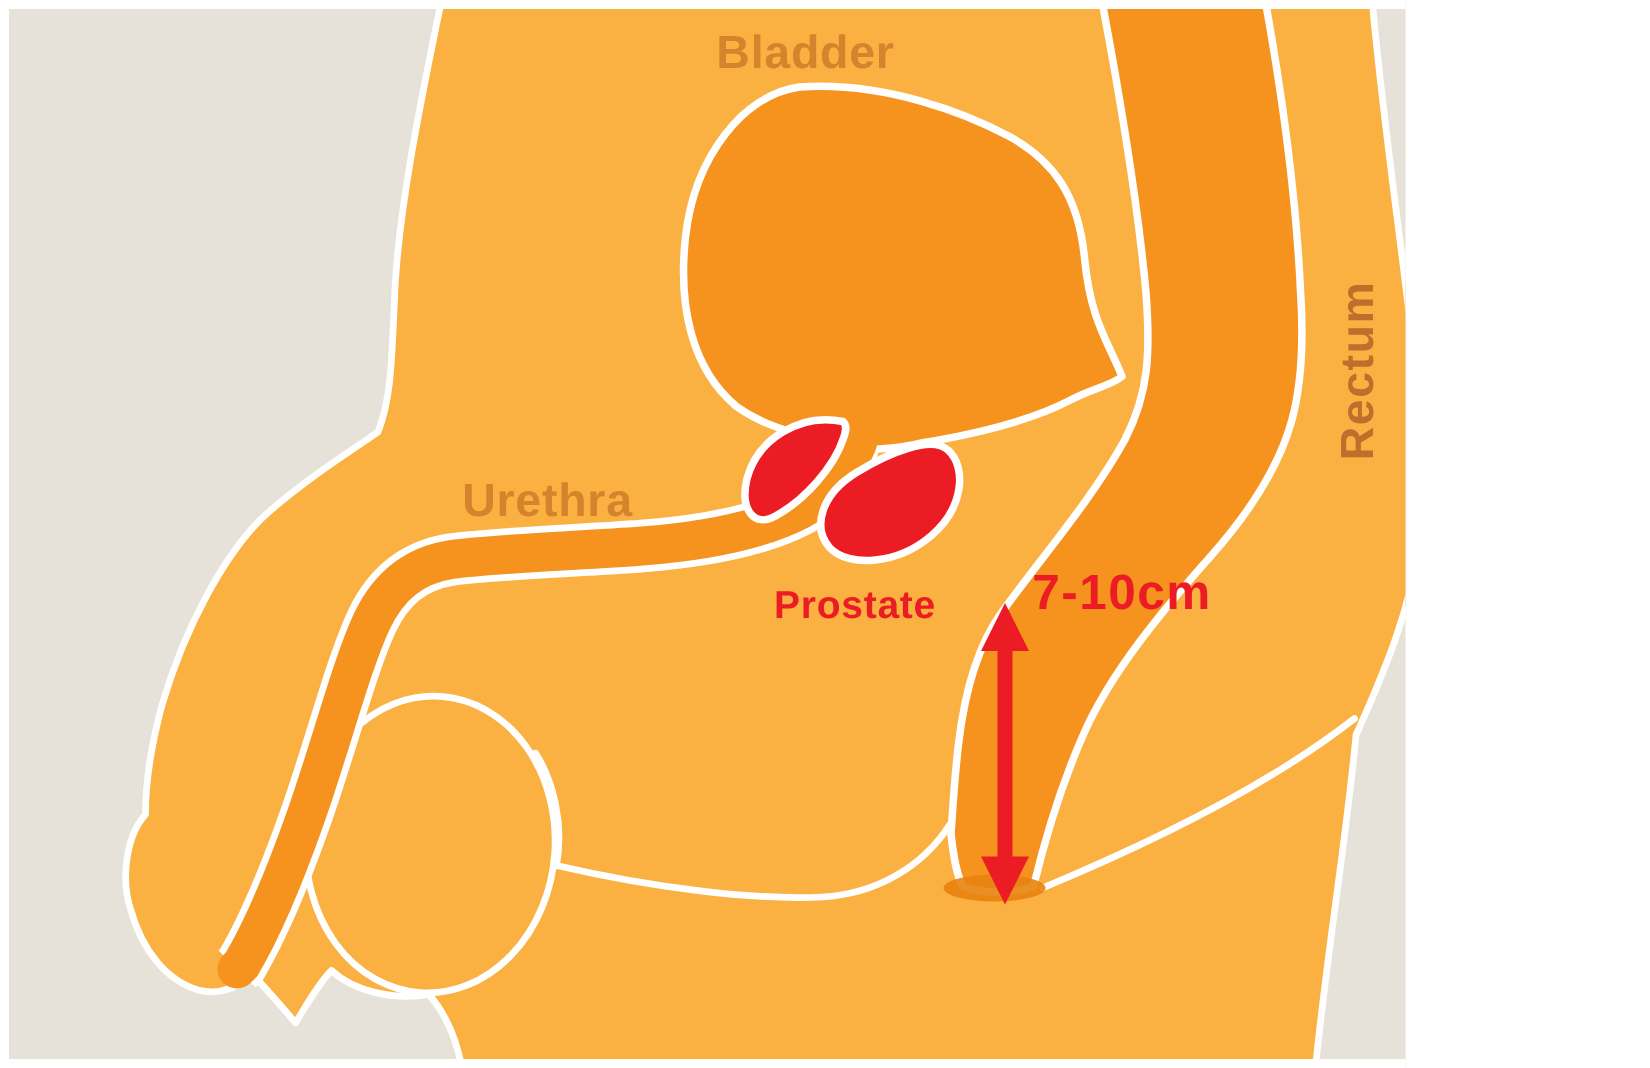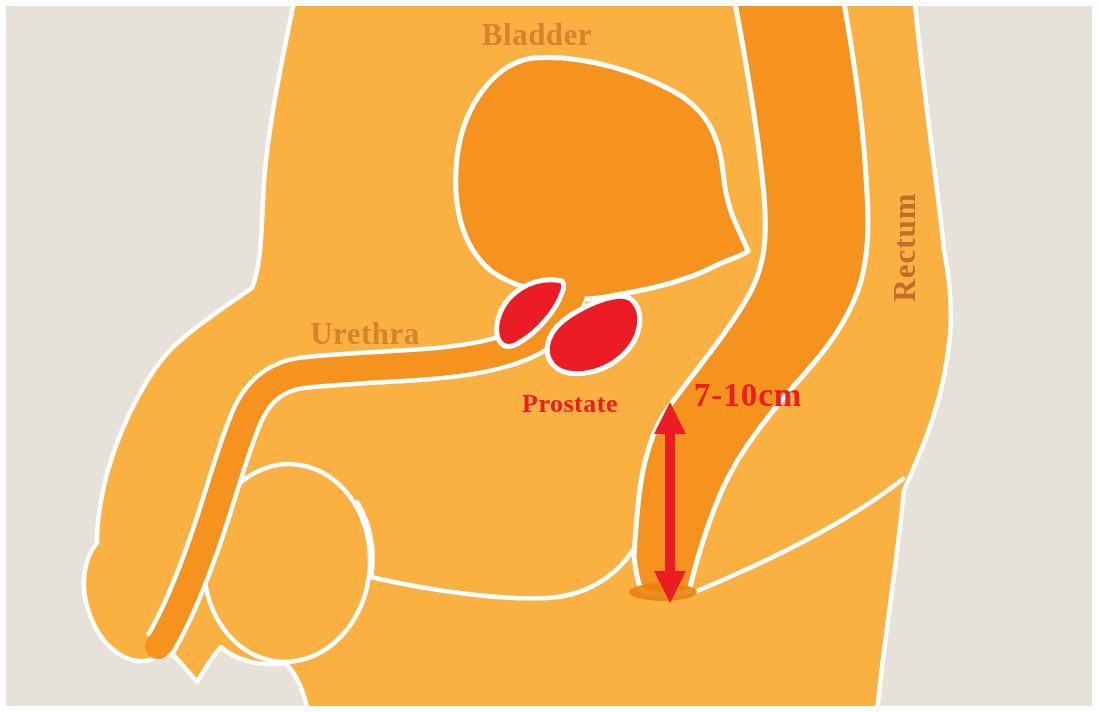--- a/index.html
+++ b/index.html
@@ -1,20 +1,20 @@
 <!DOCTYPE html>
 <html style="--c-background: #E6E2D9; --c-frame: #FFFFFF; --c-body: #FBB042; --c-organ: #F6921E; --c-organ_deep: #E8830E; --c-red: #EC1C24; --c-outline: #FFFFFF; --c-label_orange: #D5842D; --c-label_brown: #C06E2B;"><head>
 <meta charset="utf-8">
 <style>
   html,body{margin:0;padding:0;background:#fff;}
   .stage{
     position:relative;
-    width:1092px;height:712px;
+    width:937px;height:712px;
     overflow:hidden;
-    font-family:Liberation Serif, serif;
+    font-family:Liberation Sans, sans-serif;
   }
   svg{display:block;}
   .bg          {fill:var(--c-background,#E6E2D9);}
   .frame       {fill:none;stroke:var(--c-frame,#FFFFFF);stroke-width:6;}
   .body-fill   {fill:var(--c-body,#FBB042);stroke:var(--c-outline,#FFFFFF);stroke-width:4.5;stroke-linejoin:round;}
   .organ-fill  {fill:var(--c-organ,#F6921E);stroke:var(--c-outline,#FFFFFF);stroke-width:5;stroke-linejoin:round;}
   .inner-line  {fill:none;stroke:var(--c-outline,#FFFFFF);stroke-width:4.5;stroke-linecap:round;}
   .tube-casing {fill:none;stroke:var(--c-outline,#FFFFFF);stroke-width:35;stroke-linecap:butt;}
   .tube        {fill:none;stroke:var(--c-organ,#F6921E);stroke-width:26;stroke-linecap:round;}
   .red-fill    {fill:var(--c-red,#EC1C24);stroke:var(--c-outline,#FFFFFF);stroke-width:5;stroke-linejoin:round;}

